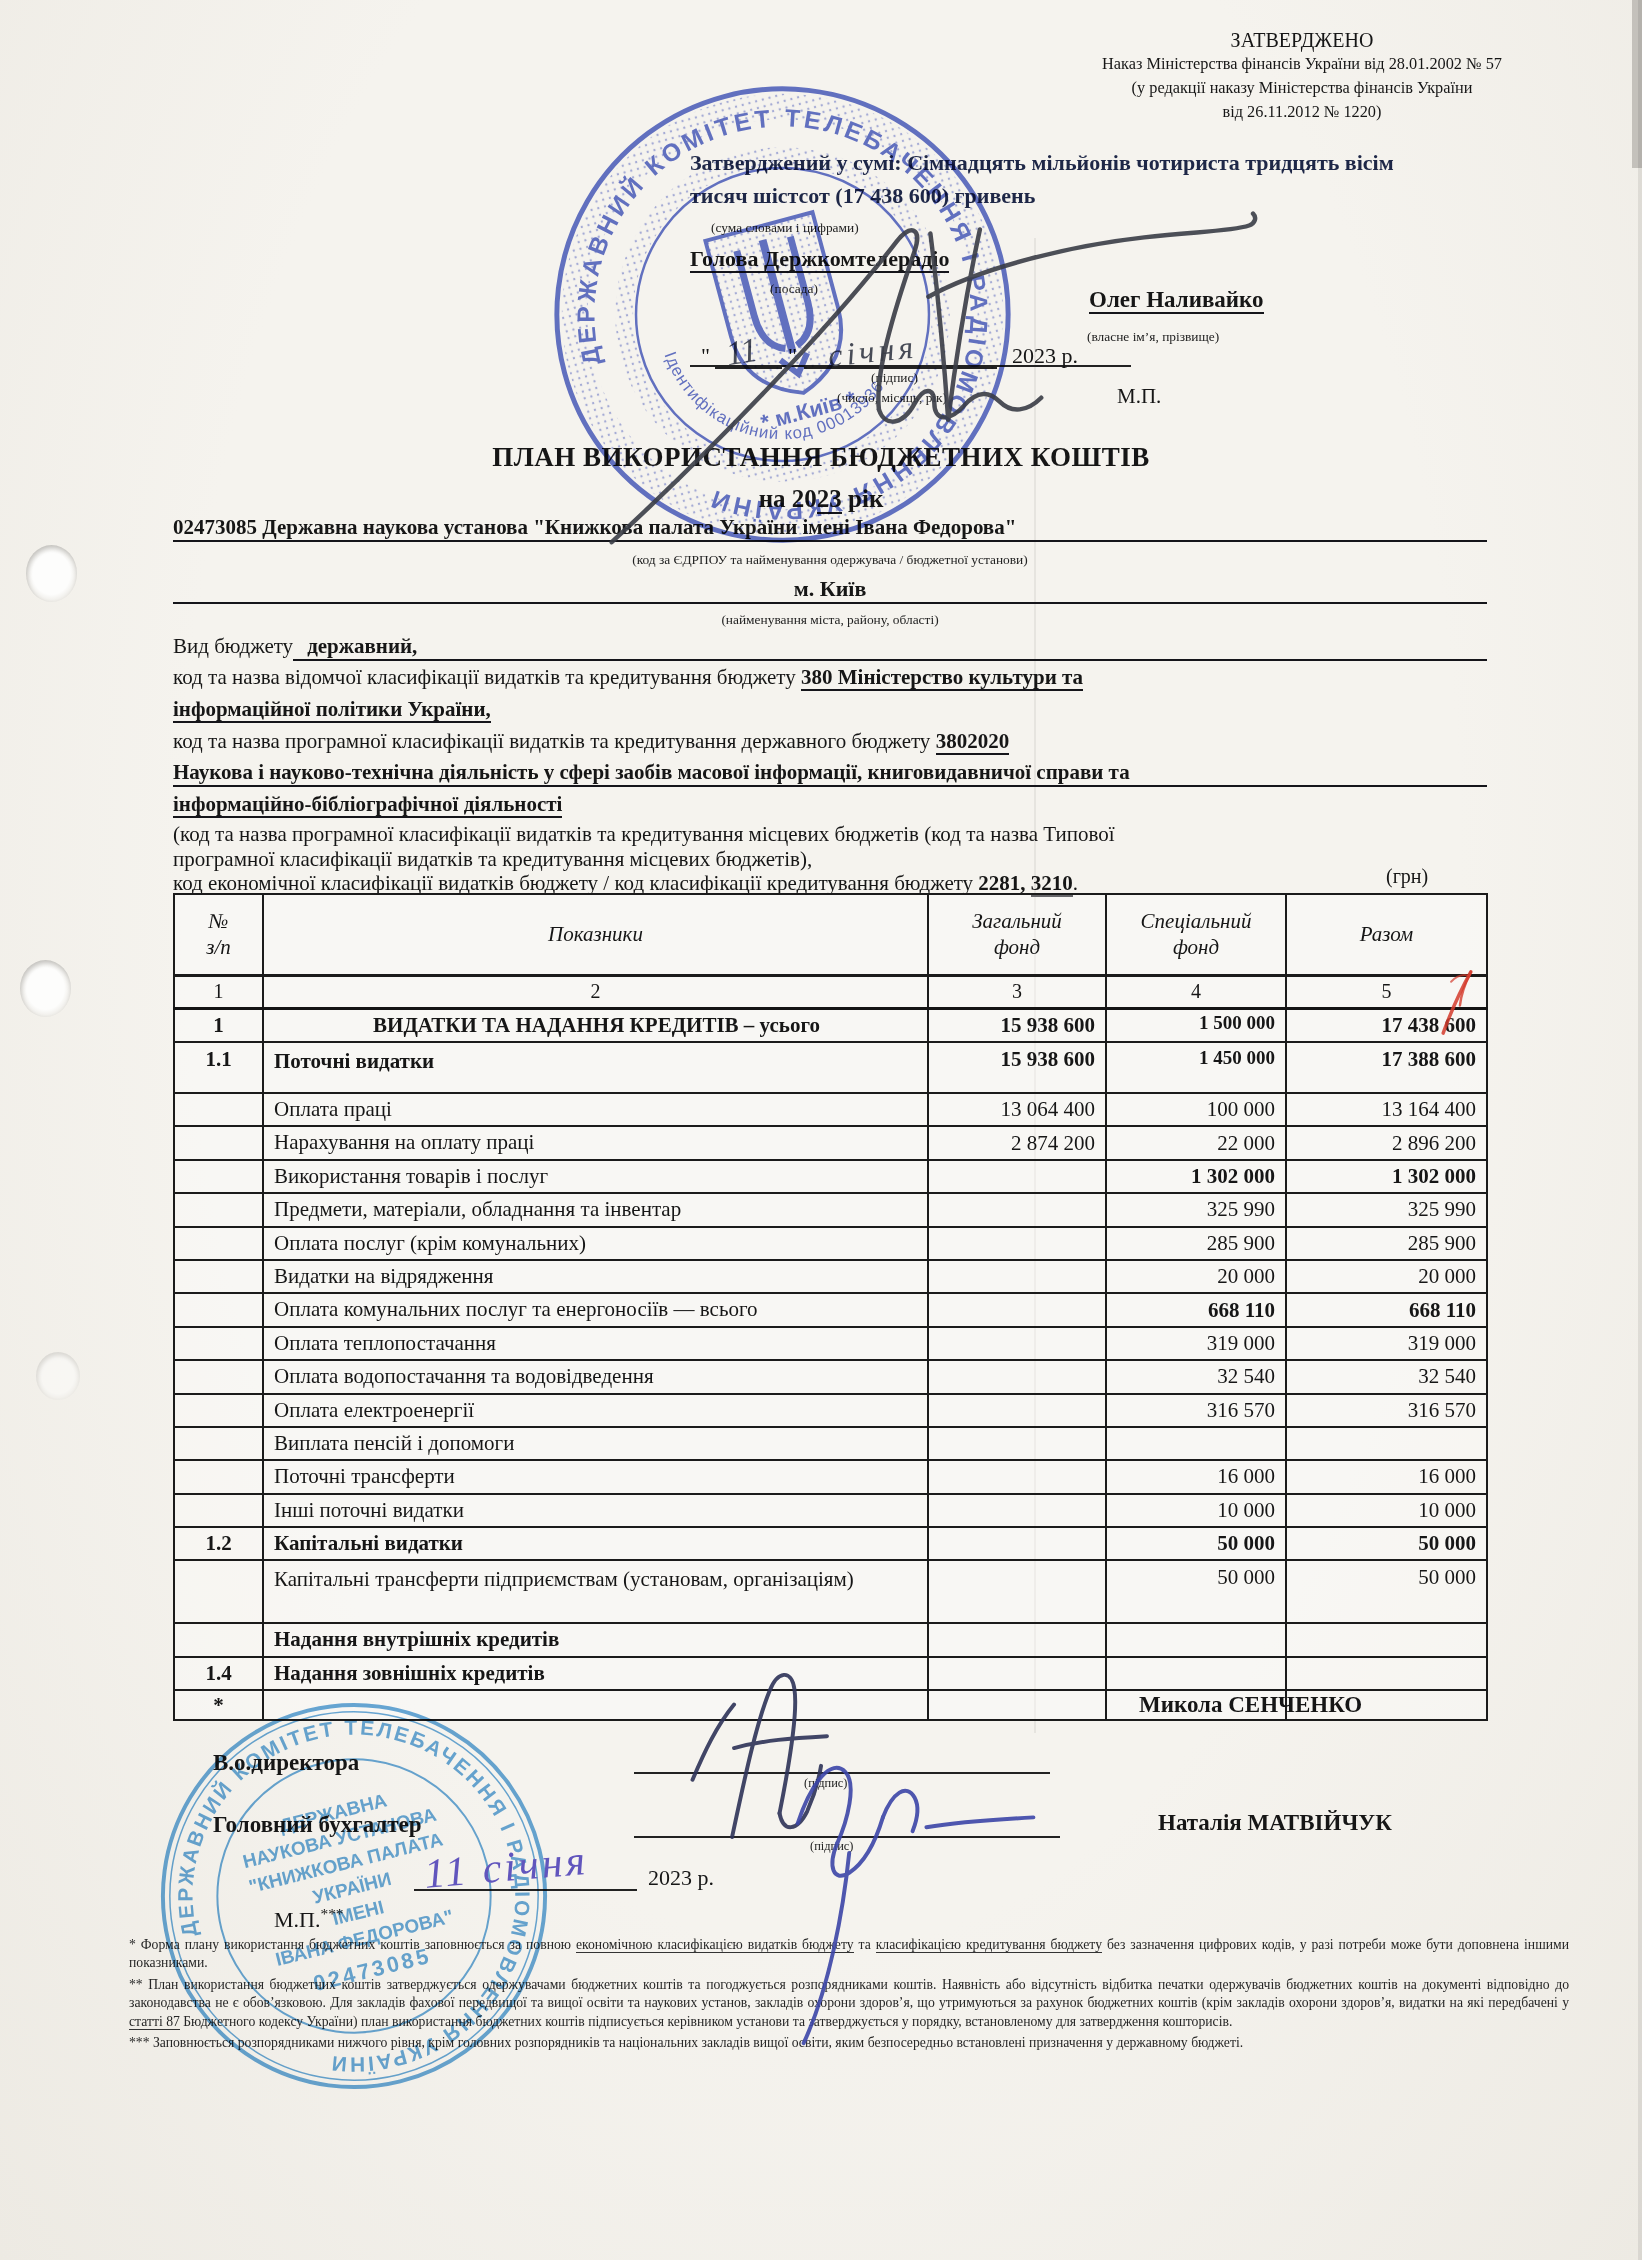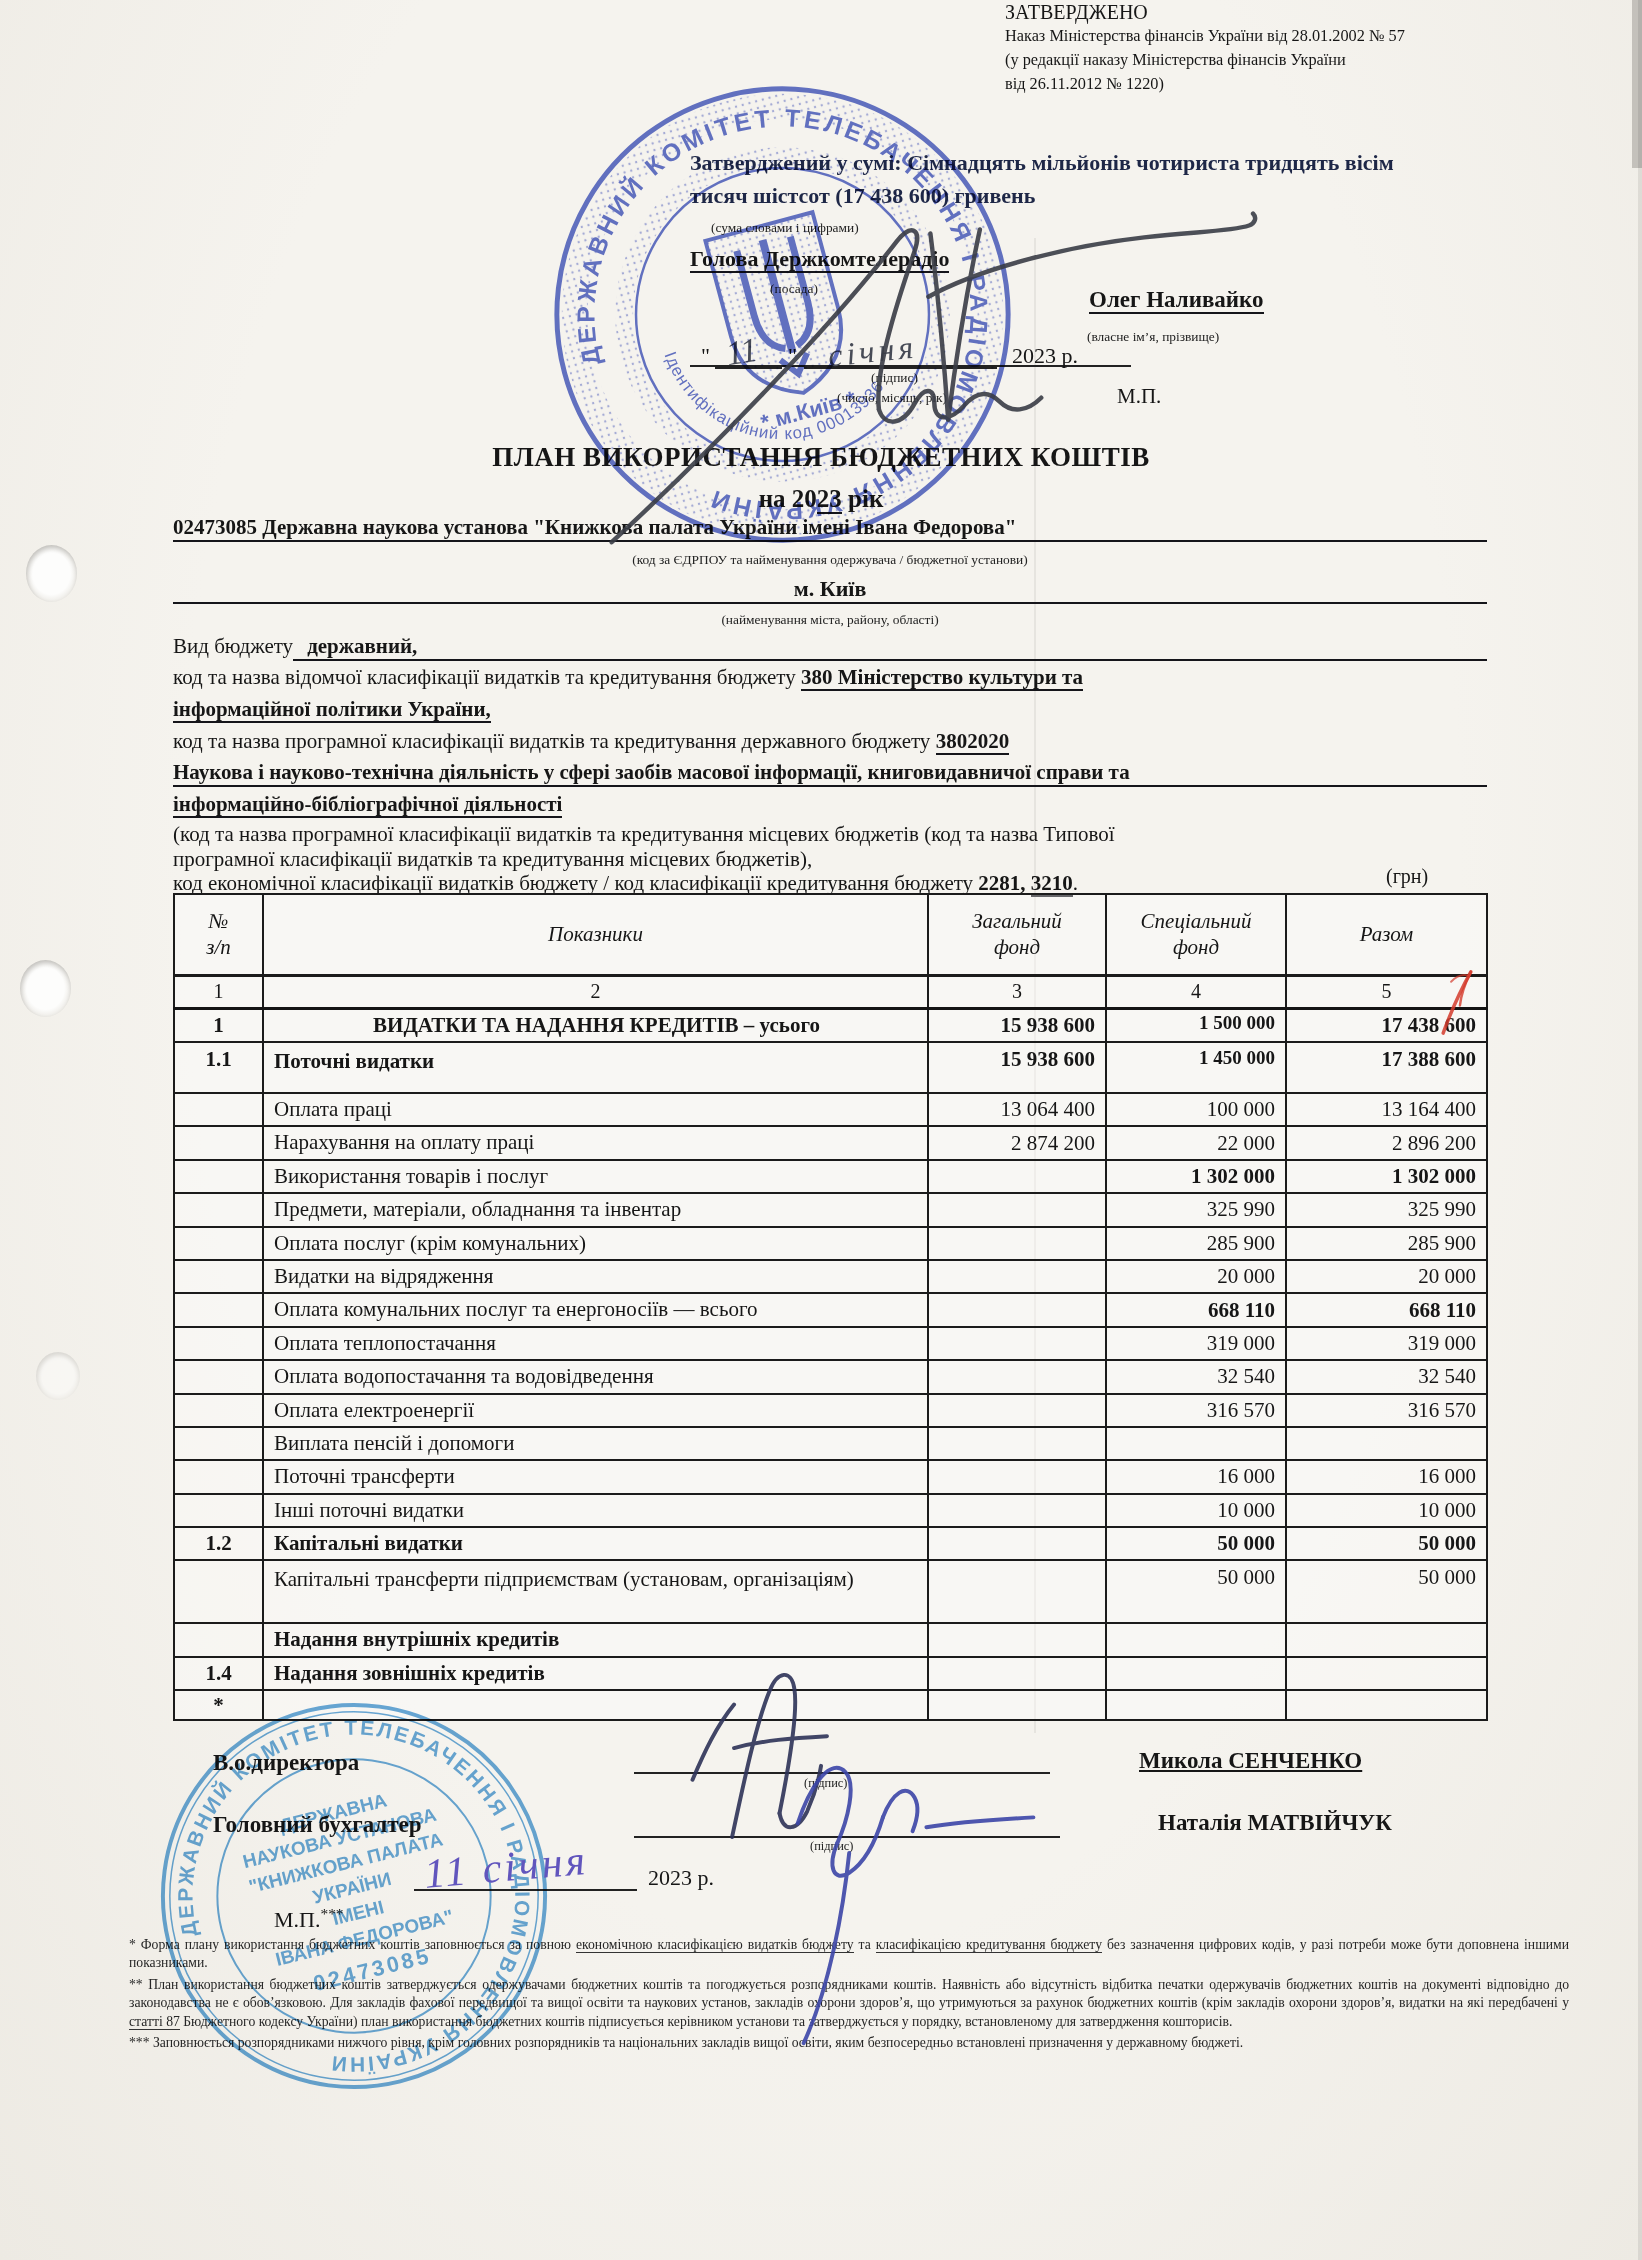--- a/index.html
+++ b/index.html
@@ -45,21 +45,21 @@
 
 <div class="page">
 
   <div class="abs" style="right:0;top:0;width:10px;height:168px;background:#8e8a84;opacity:.45;"></div>
   <div class="abs" style="right:0;top:0;width:4px;height:2260px;background:rgba(0,0,0,.08);"></div>
   <div class="abs" style="left:1034px;top:238px;width:2px;height:1495px;background:rgba(100,100,100,.10);"></div>
   <div class="hole" style="left:26px;top:545px;width:51px;height:57px;"></div>
   <div class="hole" style="left:20px;top:960px;width:51px;height:57px;"></div>
   <div class="hole" style="left:36px;top:1352px;width:44px;height:48px;opacity:.55;"></div>
 
-  <div class="abs" style="left:1005px;top:0;width:594px;line-height:24px;">
+  <div class="abs" style="left:1005px;top:28px;width:594px;line-height:24px;text-align:center;">
     <div style="font-size:20px;">ЗАТВЕРДЖЕНО</div>
     <div style="font-size:16.3px;">Наказ Міністерства фінансів України від 28.01.2002 № 57</div>
     <div style="font-size:16.3px;">(у редакції наказу Міністерства фінансів України</div>
     <div style="font-size:16.3px;">від 26.11.2012 № 1220)</div>
   </div>
 
   <div class="abs b" style="left:690px;top:150px;font-size:22px;color:#1e2747;">Затверджений у сумі: Сімнадцять мільйонів чотириста тридцять вісім</div>
   <div class="abs b" style="left:690px;top:183px;font-size:22px;color:#1e2747;">тисяч шістсот (17 438 600) гривень</div>
   <div class="abs cap" style="left:711px;top:220px;">(сума словами і цифрами)</div>
 
@@ -297,21 +297,21 @@
 
   <svg class="abs" style="left:1431px;top:962px;z-index:6;" width="50" height="79" viewBox="0 0 50 80">
     <path d="M 12 72 C 20 50 30 28 40 10" stroke="#d43b2c" stroke-width="3.5" fill="none" stroke-linecap="round" opacity=".85"></path>
     <path d="M 40 10 C 34 22 30 34 29 44" stroke="#d43b2c" stroke-width="2.5" fill="none" stroke-linecap="round" opacity=".8"></path>
     <path d="M 20 20 C 26 14 32 12 38 14" stroke="#d43b2c" stroke-width="2" fill="none" stroke-linecap="round" opacity=".7"></path>
   </svg>
 
   <div class="abs b" style="left:213px;top:1750px;font-size:23px;">В.о.директора</div>
   <div class="abs ul-div" style="left:634px;top:1742px;width:416px;height:30px;"></div>
   <div class="abs cap" style="left:804px;top:1776px;font-size:12.4px;">(підпис)</div>
-  <div class="abs b" style="left:1139px;top:1748px;font-size:23px;text-decoration:underline;">Микола  СЕНЧЕНКО</div>
+  <div class="abs b" style="left:1139px;top:1692px;font-size:23px;">Микола  СЕНЧЕНКО</div>
 
   <div class="abs b" style="left:213px;top:1812px;font-size:23px;">Головний бухгалтер</div>
   <div class="abs ul-div" style="left:634px;top:1806px;width:426px;height:30px;"></div>
   <div class="abs cap" style="left:810px;top:1839px;font-size:12.4px;">(підпис)</div>
   <div class="abs b" style="left:1158px;top:1810px;font-size:23px;">Наталія  МАТВІЙЧУК</div>
 
   <div class="abs hand" style="left:424px;top:1843px;font-size:42px;transform:rotate(-5deg);color:#6155bd;letter-spacing:3px;z-index:5;">11 січня</div>
   <div class="abs ul-div" style="left:414px;top:1859px;width:223px;height:30px;"></div>
   <div class="abs" style="left:648px;top:1865px;font-size:22px;">2023 р.</div>
 

